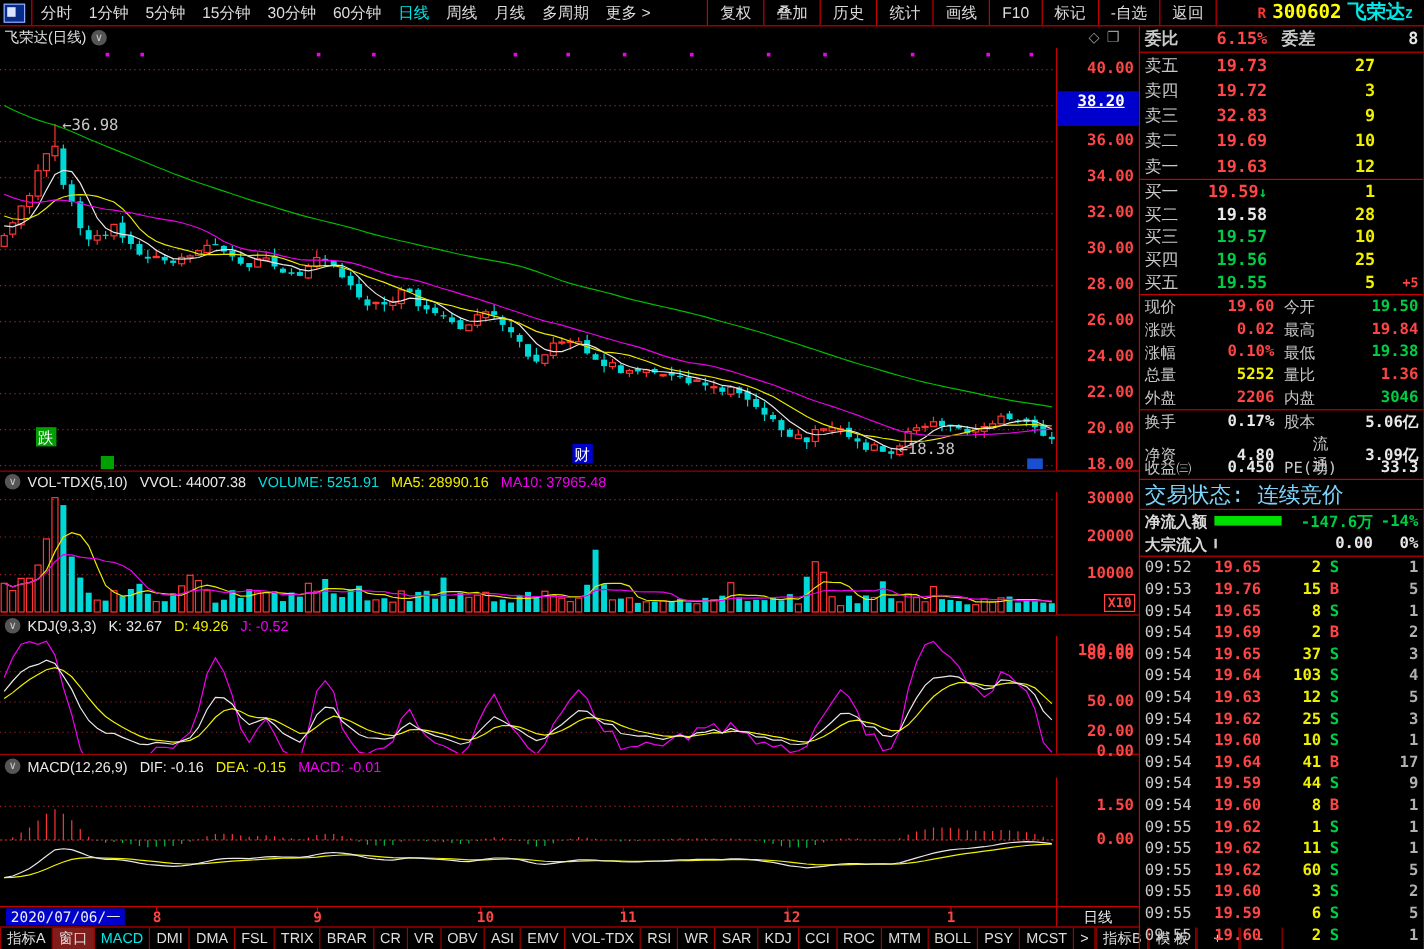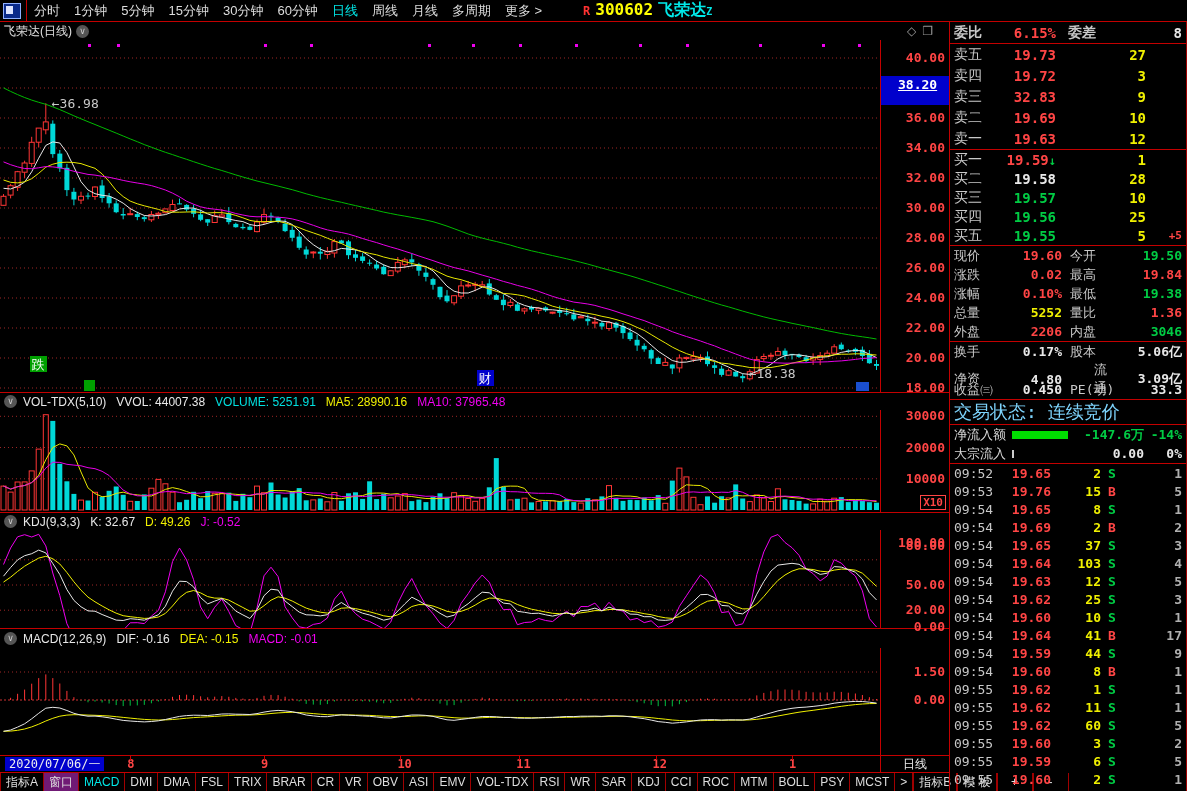--- a/index.html
+++ b/index.html
@@ -46,38 +46,38 @@
   .timeline{height:17px;flex:none;border-top:1px solid #c40000;box-sizing:border-box;position:relative;font-family:"DejaVu Sans Mono",monospace;}
   .date-chip{position:absolute;left:5px;top:1px;background:#0000cc;color:#eee;font-size:12px;line-height:14px;padding:0 4px;}
   .month-label{position:absolute;top:1px;color:#ff4545;font-size:12px;font-weight:bold;}
   .month-tick{position:absolute;top:0;width:1px;height:4px;background:#c40000;}
   .period-box{position:absolute;right:0;top:0;bottom:0;width:68px;border-left:1px solid #c40000;color:#eee;display:flex;align-items:center;justify-content:center;font-size:12px;}
 
   .toolbar{height:19px;flex:none;border-top:1px solid #c40000;box-sizing:border-box;display:flex;align-items:stretch;font-size:12px;color:#ddd;}
   .tb-item{padding:0 5px;border-right:1px solid #a00000;display:flex;align-items:center;white-space:nowrap;}
   .tb-item:first-child{border-left:1px solid #a00000;}
   .tb-item.active{color:#00e8e8;}
-  .tb-item.win{background:#701a75;}
+  .tb-item.win{background:#7f1d1d;}
   .tb-right{margin-left:auto;display:flex;align-items:stretch;}
   .tb-right .tb-item{border-left:1px solid #a00000;}
   .tb-box{width:24px;justify-content:center;}
 
   
   .sidebar{width:238px;flex:none;border-left:1px solid #c40000;border-right:1px solid #a00000;box-sizing:border-box;font-family:"DejaVu Sans Mono",monospace;overflow:hidden;display:flex;flex-direction:column;}
   .sb-sec{border-bottom:1px solid #c40000;flex:none;}
   .sb4{display:grid;grid-template-columns:42px 60px 90px 1fr;align-items:center;padding:0 4px;font-size:14px;font-weight:bold;height:21px;}
   .sb4 .lb{color:#c8c8c8;font-weight:normal;}
   .r-al{text-align:right;}
   .bid-row{height:19px;}
   .wb{display:grid;grid-template-columns:42px 60px 52px 1fr;align-items:center;padding:0 4px;font-size:14px;height:21px;font-weight:bold;}
   .ir{display:grid;grid-template-columns:46px 62px 56px 1fr;align-items:center;padding:0 4px;font-size:13px;font-weight:bold;height:19px;}
   .ir .lb{color:#c8c8c8;font-weight:normal;}
   .status-row{height:24px;display:flex;align-items:center;padding:0 4px;font-size:18px;color:#7dd3fc;}
   .flow-row{display:grid;grid-template-columns:58px 62px 70px 1fr;align-items:center;padding:0 4px;font-size:13px;font-weight:bold;height:19px;}
-  .flow-row .lb{color:#d8d8d8;font-weight:normal;}
+  .flow-row .lb{color:#d8d8d8;font-weight:bold;}
   .flow-bar{height:8px;}
   .tk{display:grid;grid-template-columns:42px 55px 50px 22px 1fr;align-items:center;padding:0 4px;font-size:13px;font-weight:bold;height:18px;}
   #ticks{flex:1;overflow:hidden;}
   .c-red{color:#ff4545;} .c-green{color:#00cc44;} .c-yellow{color:#f0f000;} .c-white{color:#e8e8e8;}
   .c-gray{color:#b0b0b0;} .c-time{color:#c8c8c8;font-weight:normal;}
   .plus5{color:#ff4545;font-size:11px;}
   .arrow-dn{color:#00cc44;font-size:12px;}
 </style>
 </head>
 <body>
@@ -93,20 +93,31 @@
         <span class="menu-tab">1分钟</span>
         <span class="menu-tab">5分钟</span>
         <span class="menu-tab">15分钟</span>
         <span class="menu-tab">30分钟</span>
         <span class="menu-tab">60分钟</span>
         <span class="menu-tab active">日线</span>
         <span class="menu-tab">周线</span>
         <span class="menu-tab">月线</span>
         <span class="menu-tab">多周期</span>
         <span class="menu-tab">更多 &gt;</span>
+      </div>
+    <div class="right-group" id="right-tabs">
+        <div class="menu-btn">复权</div>
+        <div class="menu-btn">叠加</div>
+        <div class="menu-btn">历史</div>
+        <div class="menu-btn">统计</div>
+        <div class="menu-btn">画线</div>
+        <div class="menu-btn">F10</div>
+        <div class="menu-btn">标记</div>
+        <div class="menu-btn">-自选</div>
+        <div class="menu-btn">返回</div>
       </div>
     <div class="stock">
       <span class="r">R</span>
       <span class="code">300602</span>
       <span class="name">飞荣达</span>
       <span class="z">Z</span>
     </div>
   </div>
 
   <div class="main">

